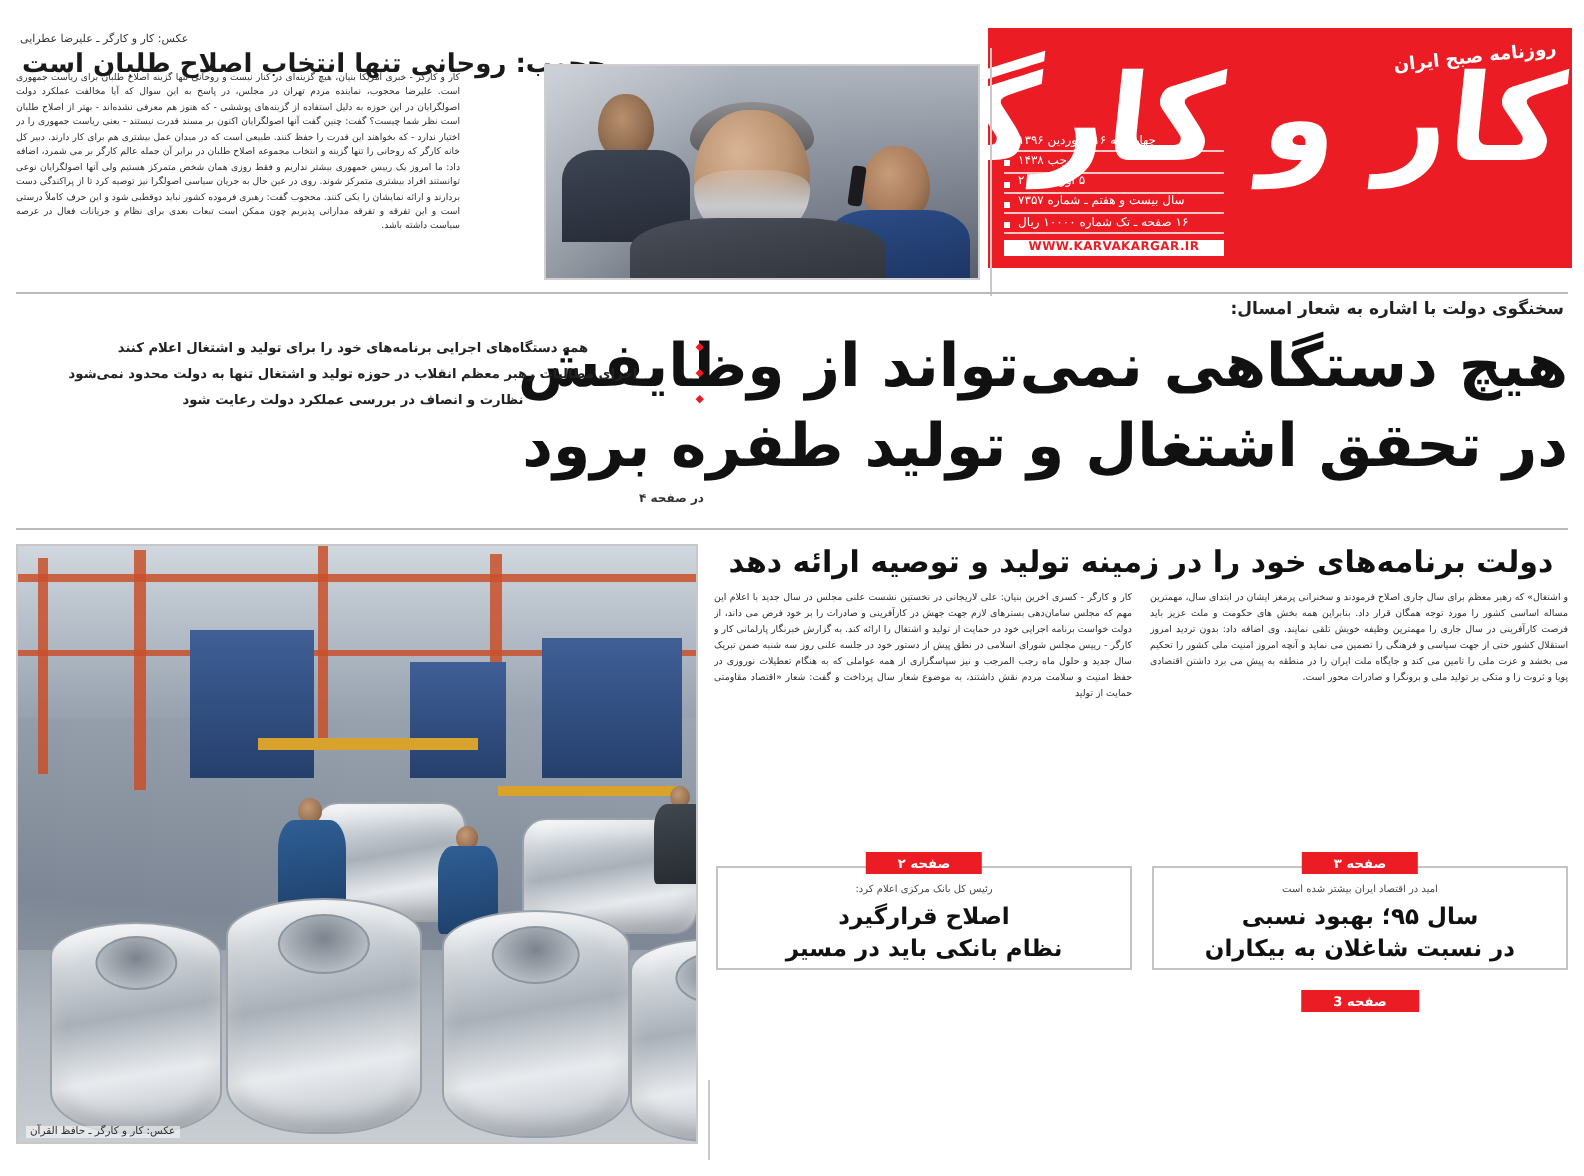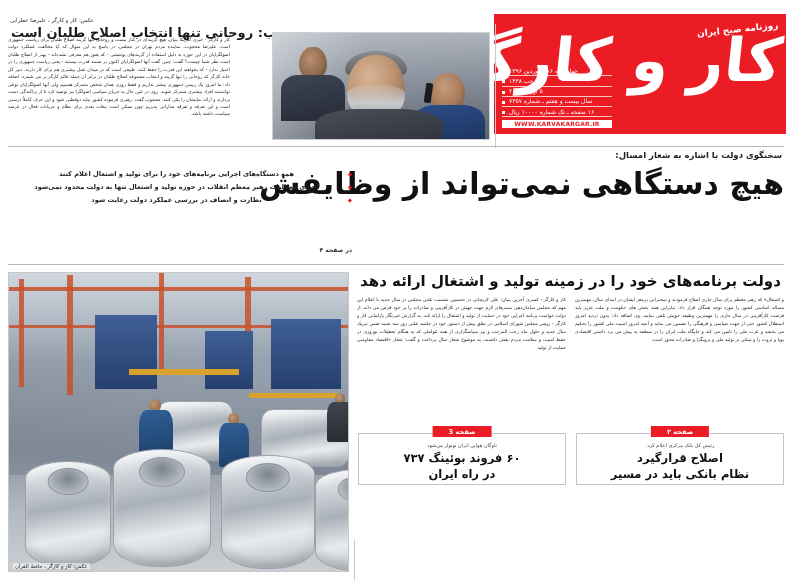--- a/index.html
+++ b/index.html
@@ -566,20 +566,21 @@
       <div class="top-body">کار و کارگر - خبری آمریکا بنیان، هیچ گزینه‌ای در کنار نیست و روحانی تنها گزینه اصلاح طلبان برای ریاست جمهوری است. علیرضا محجوب، نماینده مردم تهران در مجلس، در پاسخ به این سوال که آیا مخالفت عملکرد دولت اصولگرایان در این حوزه به دلیل استفاده از گزینه‌های پوششی - که هنوز هم معرفی نشده‌اند - بهتر از اصلاح طلبان است نظر شما چیست؟ گفت: چنین گفت آنها اصولگرایان اکنون بر مسند قدرت نیستند - یعنی ریاست جمهوری را در اختیار ندارد - که بخواهند این قدرت را حفظ کنند. طبیعی است که در میدان عمل بیشتری هم برای کار دارند. دبیر کل خانه کارگر که روحانی را تنها گزینه و انتخاب مجموعه اصلاح طلبان در برابر آن جمله عالم کارگر بر می شمرد، اضافه داد: ما امروز یک رییس جمهوری بیشتر نداریم و فقط روزی همان شخص متمرکز هستیم ولی آنها اصولگرایان نوعی توانستند افراد بیشتری متمرکز شوند. روی در عین حال به جریان سیاسی اصولگرا نیز توصیه کرد تا از پراکندگی دست بردارند و ارائه نمایشان را یکی کنند. محجوب گفت: رهبری فرموده کشور نباید دوقطبی شود و این حرف کاملاً درستی است و این تفرقه و تفرقه مدارانی پذیریم چون ممکن است تبعات بعدی برای نظام و جریانات فعال در عرصه سیاست داشته باشد.</div>
     </div>
   </div>
 
   <div class="hr-thin rule-a"></div>
 
   <div class="lead">
     <div class="lead-kicker">سخنگوی دولت با اشاره به شعار امسال:</div>
     <div class="lead-title">
       <div>هیچ دستگاهی نمی‌تواند از وظایفش</div>
+      <div>در تحقق اشتغال و تولید طفره برود</div>
     </div>
     <div class="lead-bullets">
       <ul>
         <li>همه دستگاه‌های اجرایی برنامه‌های خود را برای تولید و اشتغال اعلام کنند</li>
         <li>اجرای مطالبات رهبر معظم انقلاب در حوزه تولید و اشتغال تنها به دولت محدود نمی‌شود</li>
         <li>نظارت و انصاف در بررسی عملکرد دولت رعایت شود</li>
       </ul>
     </div>
     <div class="lead-page-ref">در صفحه ۴</div>
   </div>
@@ -627,50 +628,53 @@
       <div class="fp-coil c3">
           <div class="hole"></div>
         </div>
       <div class="fp-coil c4">
           <div class="hole"></div>
         </div>
       <div class="fp-caption">عکس: کار و کارگر ـ حافظ القرآن</div>
     </div>
 
     <div class="second-lead">
-      <div class="sl-title">دولت برنامه‌های خود را در زمینه تولید و اشتغال ارائه دهد</div>
+      <div class="sl-title">دولت برنامه‌های خود را در زمینه تولید و توصیه ارائه دهد</div>
       <div class="sl-columns">
         <div class="sl-col">و اشتغال» که رهبر معظم برای سال جاری اصلاح فرمودند و سخنرانی پرمغز ایشان در ابتدای سال، مهمترین مساله اساسی کشور را مورد توجه همگان قرار داد. بنابراین همه بخش های حکومت و ملت عزیز باید فرصت کارآفرینی در سال جاری را مهمترین وظیفه خویش تلقی نمایند. وی اضافه داد: بدون تردید امروز استقلال کشور حتی از جهت سیاسی و فرهنگی را تضمین می نماید و آنچه امروز امنیت ملی کشور را تحکیم می بخشد و عزت ملی را تامین می کند و جایگاه ملت ایران را در منطقه به پیش می برد داشتن اقتصادی پویا و ثروت زا و متکی بر تولید ملی و برونگرا و صادرات محور است.</div>
         <div class="sl-col">کار و کارگر - کسری آخرین بنیان: علی لاریجانی در نخستین نشست علنی مجلس در سال جدید با اعلام این مهم که مجلس سامان‌دهی بسترهای لازم جهت جهش در کارآفرینی و صادرات را بر خود فرض می داند، از دولت خواست برنامه اجرایی خود در حمایت از تولید و اشتغال را ارائه کند. به گزارش خبرنگار پارلمانی کار و کارگر - رییس مجلس شورای اسلامی در نطق پیش از دستور خود در جلسه علنی روز سه شنبه ضمن تبریک سال جدید و حلول ماه رجب المرجب و نیز سپاسگزاری از همه عواملی که به هنگام تعطیلات نوروزی در حفظ امنیت و سلامت مردم نقش داشتند، به موضوع شعار سال پرداخت و گفت: شعار «اقتصاد مقاومتی حمایت از تولید</div>
       </div>
       <div class="sl-pageref">در صفحه ۶</div>
     </div>
 
     <div class="teasers">
 
 
+      <div class="teaser">
+        <div class="teaser-badge">صفحه ۳</div>
+        <div class="teaser-box">
+          <div class="teaser-kicker">امید در اقتصاد ایران بیشتر شده است</div>
+          <div class="teaser-title">
+            <div>سال ۹۵؛ بهبود نسبی</div>
+            <div>در نسبت شاغلان به بیکاران</div>
+          </div>
+        </div>
+      </div>
 
       <div class="teaser">
         <div class="teaser-badge">صفحه ۲</div>
         <div class="teaser-box">
           <div class="teaser-kicker">رئیس کل بانک مرکزی اعلام کرد:</div>
           <div class="teaser-title">
             <div>اصلاح قرارگیرد</div>
             <div>نظام بانکی باید در مسیر</div>
           </div>
         </div>
       </div>
 
       <div class="teaser">
         <div class="teaser-badge">صفحه 3</div>
-        <div class="teaser-box">
-          <div class="teaser-kicker">ناوگان هوایی ایران نونوار می‌شود</div>
-          <div class="teaser-title">
-            <div>۶۰ فروند بوئینگ ۷۳۷</div>
-            <div>در راه ایران</div>
-          </div>
-        </div>
       </div>
 
     </div>
   </div>
 
 </div>
 
 </body></html>

